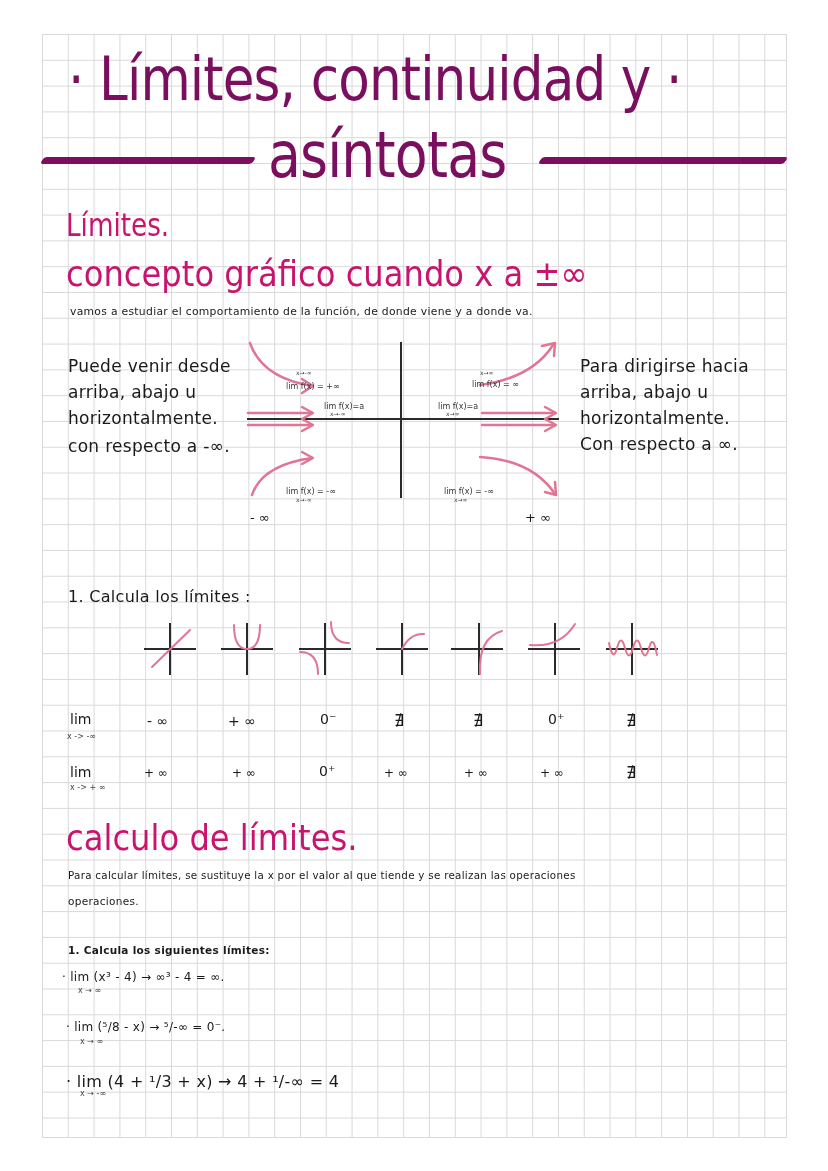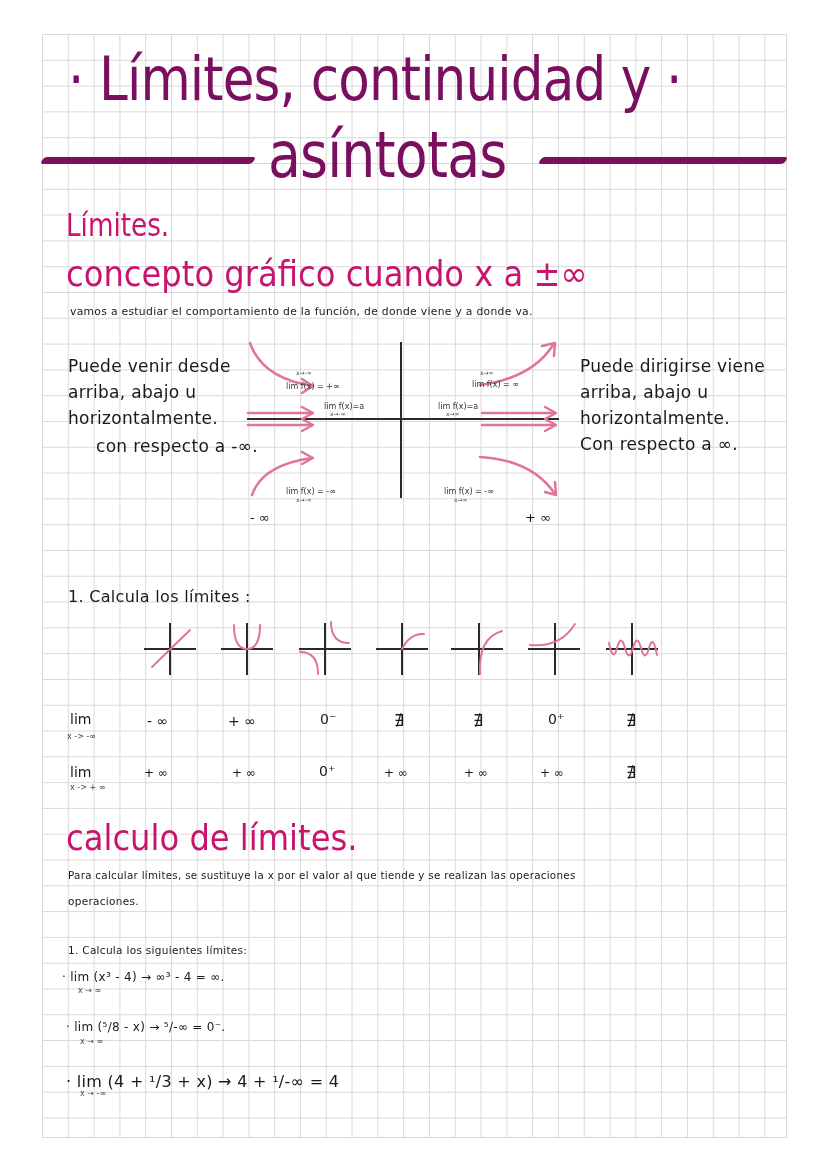--- a/index.html
+++ b/index.html
@@ -45,23 +45,23 @@
 <div class="abs title title-line2">asíntotas</div>
 <div class="rule" style="left:540px; top:157px; width:246px;"></div>
 
 <div class="abs pink-h h-limites">Límites.</div>
 <div class="abs pink-h h-concepto">concepto gráfico cuando x a ±∞</div>
 <div class="abs note" style="left:70px; top:305px; font-size:11px; transform:scaleX(0.98);">vamos a estudiar el comportamiento de la función, de donde viene y a donde va.</div>
 
 <div class="abs note" style="left:68px; top:356px;">Puede venir desde</div>
 <div class="abs note" style="left:68px; top:382px;">arriba, abajo u</div>
 <div class="abs note" style="left:68px; top:408px;">horizontalmente.</div>
-<div class="abs note" style="left:68px; top:436px;margin-left:28px;">con respecto a -∞.</div>
+<div class="abs note" style="left:68px; top:436px;">con respecto a -∞.</div>
 
-<div class="abs note" style="left:580px; top:356px;">Puede dirigirse viene</div>
+<div class="abs note" style="left:580px; top:356px;">Para dirigirse hacia</div>
 <div class="abs note" style="left:580px; top:382px;">arriba, abajo u</div>
 <div class="abs note" style="left:580px; top:408px;">horizontalmente.</div>
 <div class="abs note" style="left:580px; top:434px;">Con respecto a ∞.</div>
 
 <div class="ax" style="left:247px; top:418px; width:312px; height:2px;"></div>
 <div class="ax" style="left:400px; top:342px; width:2px; height:156px;"></div>
 
 <svg width="828" height="1171" style="left:0;top:0;">
   <g fill="none" stroke="#e07595" stroke-width="2.5" stroke-linecap="round" stroke-linejoin="round">
 
@@ -154,21 +154,21 @@
 <div class="abs cell" style="left:319px; top:763px;">0⁺</div>
 <div class="abs cell" style="left:384px; top:766px; font-size:12px;">+ ∞</div>
 <div class="abs cell" style="left:464px; top:766px; font-size:12px;">+ ∞</div>
 <div class="abs cell" style="left:540px; top:766px; font-size:12px;">+ ∞</div>
 <div class="abs cell" style="left:626px; top:763px; font-size:16px;">∄</div>
 
 <div class="abs pink-h h-calculo">calculo de límites.</div>
 <div class="abs note" style="left:68px; top:869px; font-size:10.5px; transform:scaleX(0.98);">Para calcular límites, se sustituye la x por el valor al que tiende y se realizan las operaciones</div>
 <div class="abs note" style="left:68px; top:895px; font-size:10.5px;">operaciones.</div>
 
-<div class="abs note" style="left:68px; top:944px; font-size:10.5px;">1. Calcula los siguientes límites:</div>
+<div class="abs note" style="left:68px; top:944px; font-size:10.5px;font-weight:bold;">1. Calcula los siguientes límites:</div>
 
 <div class="abs note" style="left:62px; top:970px; font-size:12px;">· lim (x³ - 4) → ∞³ - 4 = ∞.</div>
 <div class="sub" style="left:78px; top:986px; font-size:8px;">x → ∞</div>
 
 <div class="abs note" style="left:66px; top:1020px; font-size:12px;">· lim (⁵/8 - x) → ⁵/-∞ = 0⁻.</div>
 <div class="sub" style="left:80px; top:1037px; font-size:8px;">x → ∞</div>
 
 <div class="abs note" style="left:66px; top:1072px; font-size:16px;">· lim (4 + ¹/3 + x) → 4 + ¹/-∞ = 4</div>
 <div class="sub" style="left:80px; top:1089px; font-size:8px;">x → -∞</div>
 

